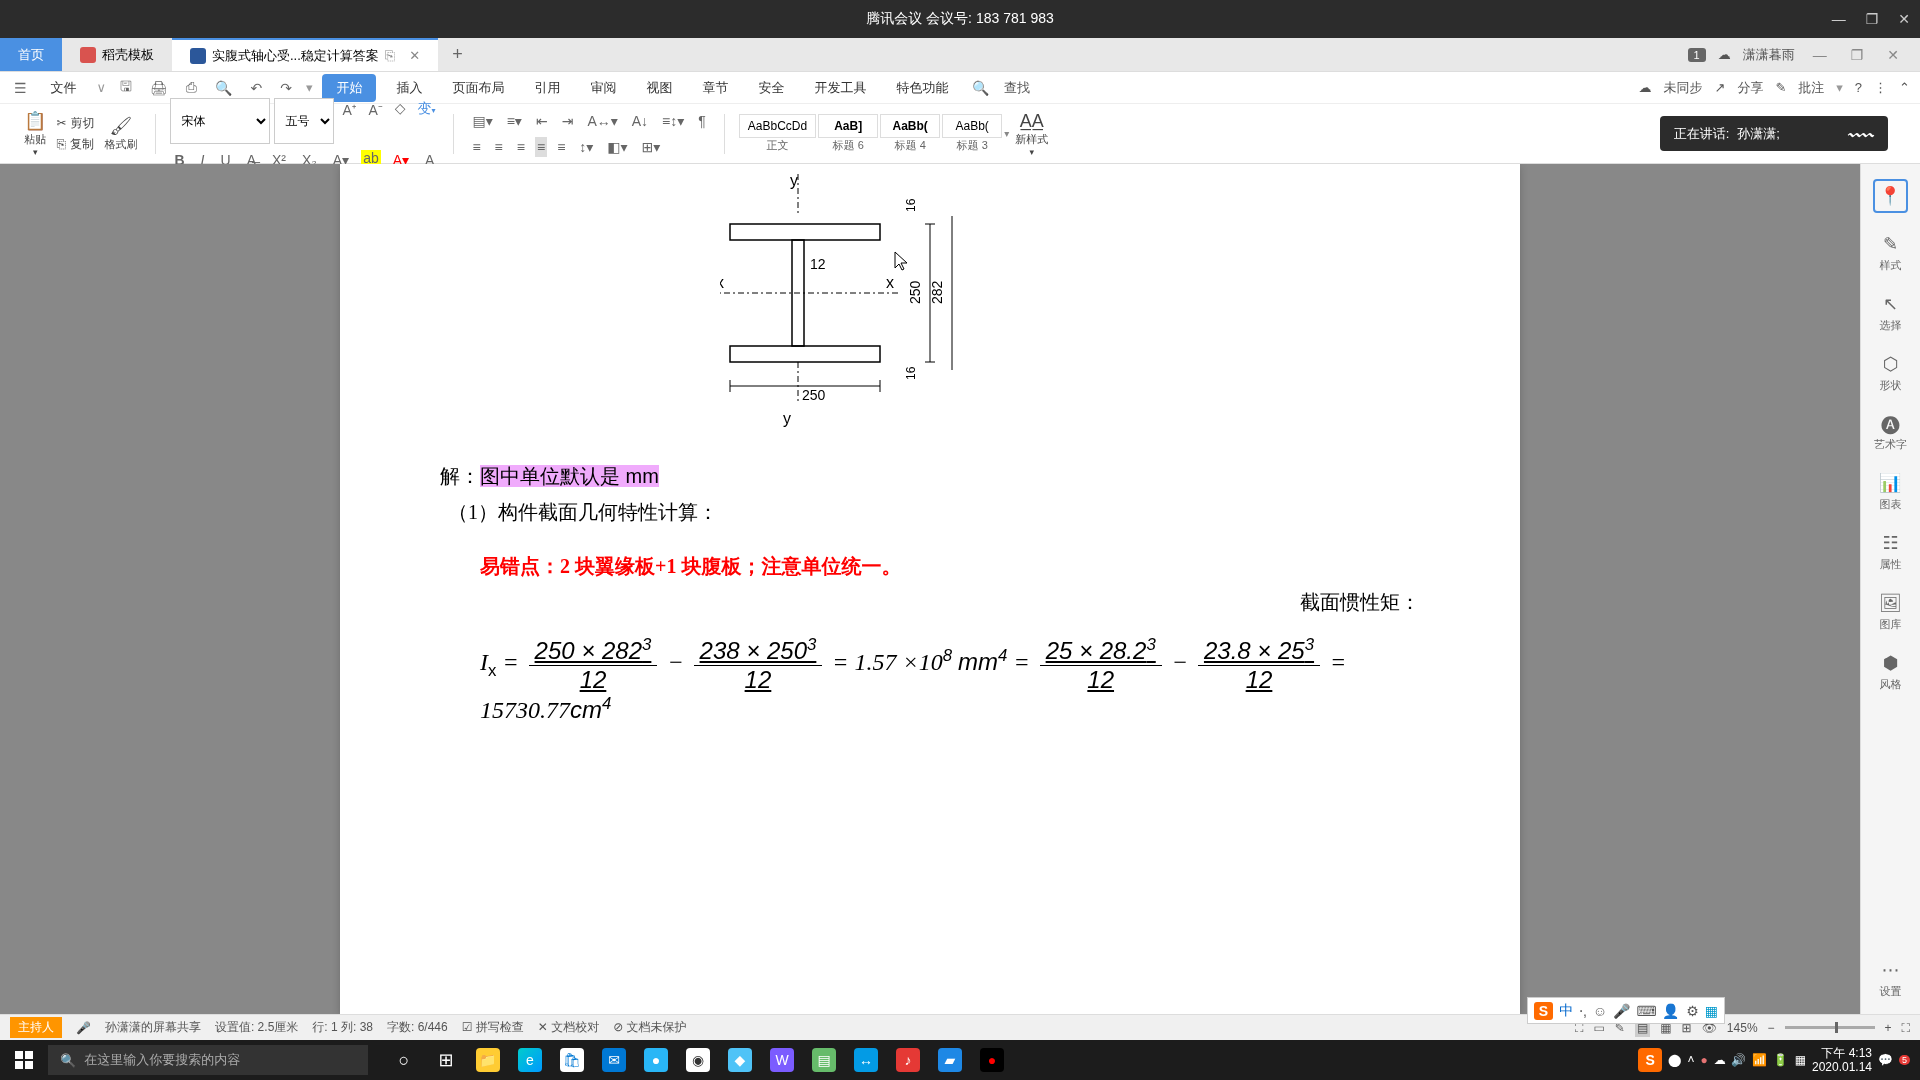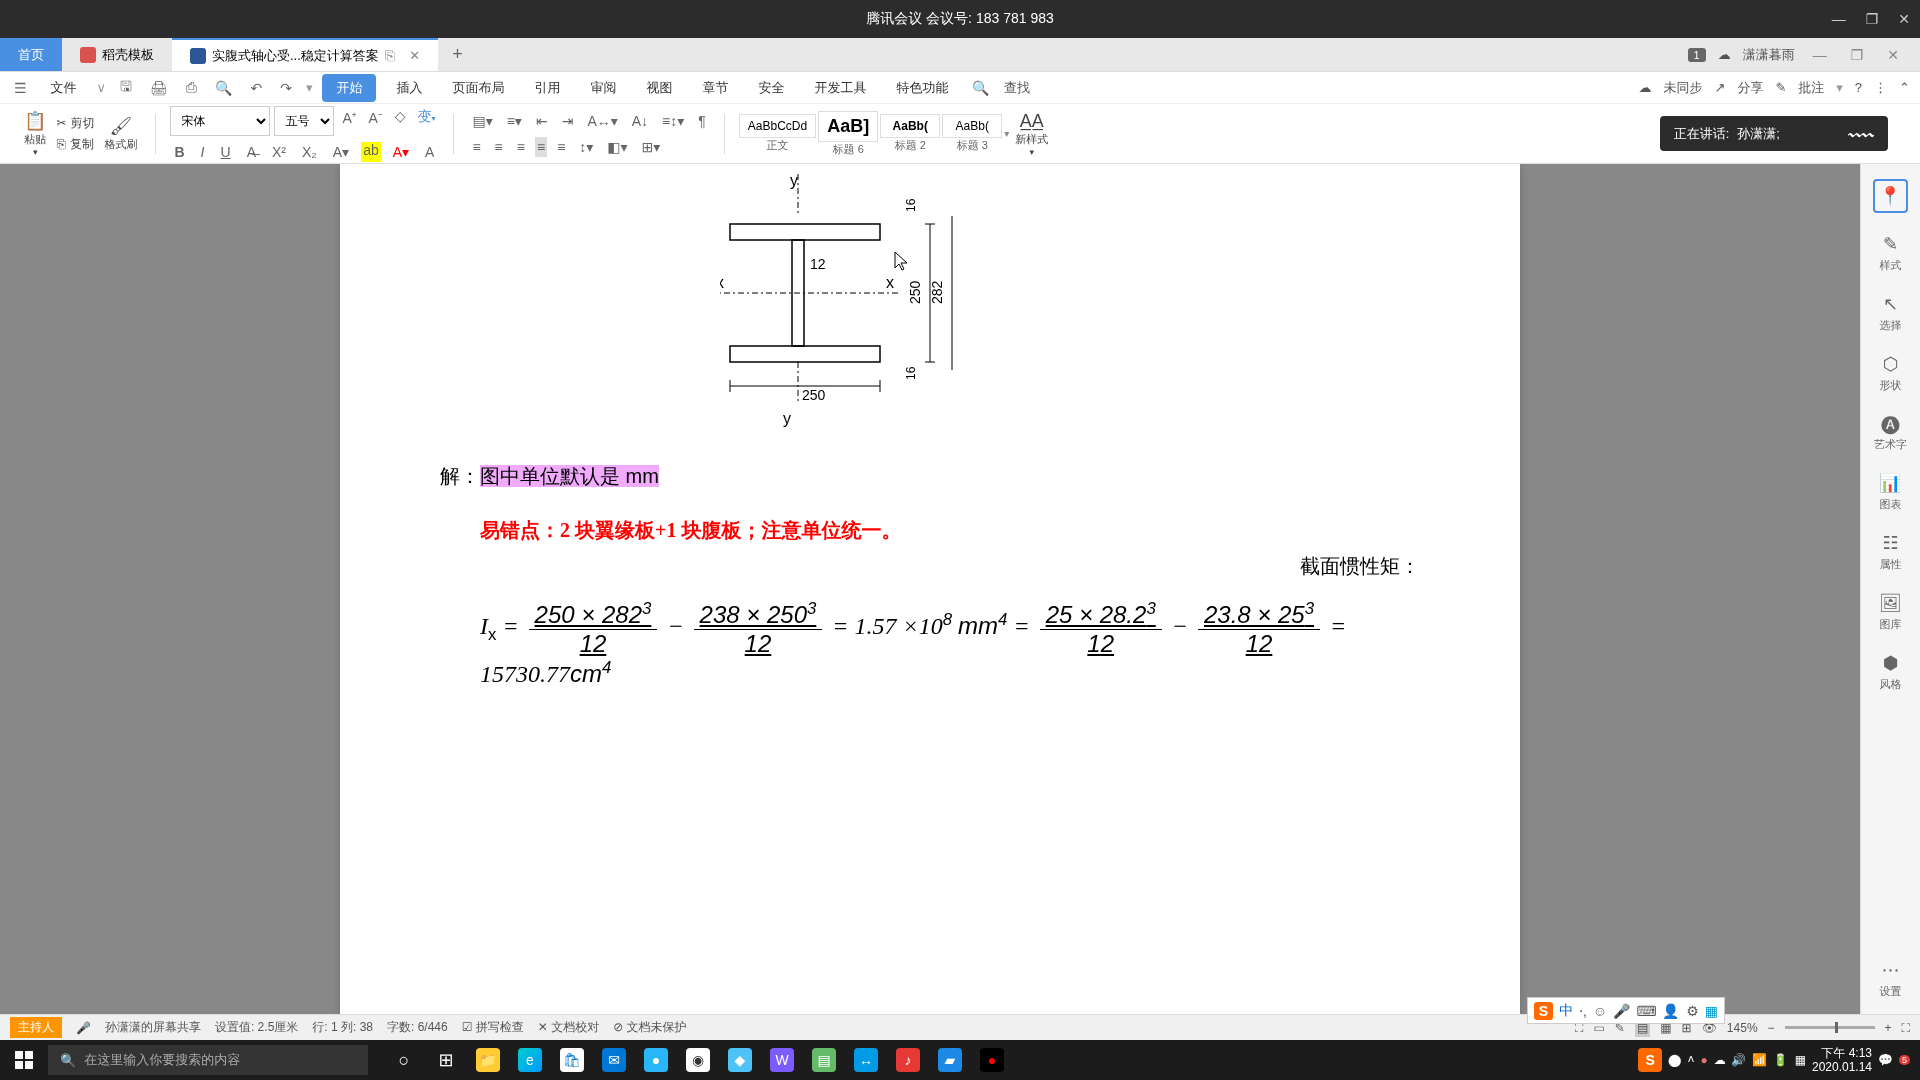--- a/index.html
+++ b/index.html
@@ -25,21 +25,21 @@
 .menu-item.start { background: #4a90e2; color: #fff; border-radius: 4px; padding: 5px 14px; }
 .menu-icon { color: #666; font-size: 14px; padding: 2px 4px; cursor: pointer; }
 .menu-right { margin-left: auto; display: flex; align-items: center; gap: 12px; color: #555; font-size: 13px; }
 .toolbar { height: 60px; display: flex; align-items: center; padding: 0 12px; gap: 6px; border-bottom: 1px solid #ddd; }
 .tool-section { display: flex; align-items: center; gap: 6px; padding: 0 8px; }
 .tool-sep { width: 1px; height: 40px; background: #ddd; }
 .tool-btn { display: flex; flex-direction: column; align-items: center; font-size: 11px; color: #444; cursor: pointer; padding: 2px 4px; }
 .tool-icon { font-size: 18px; }
 .tool-small { display: flex; align-items: center; gap: 4px; font-size: 12px; cursor: pointer; color: #444; }
 .tool-stack { display: flex; flex-direction: column; gap: 4px; }
-.font-select { border: 1px solid #ccc; padding: 6px 6px; font-size: 12px; background: #fff; }
+.font-select { border: 1px solid #ccc; padding: 14px 6px; font-size: 12px; background: #fff; }
 .style-btn { border: 1px solid #ddd; padding: 4px 8px; font-size: 12px; text-align: center; min-width: 60px; cursor: pointer; }
 .style-label { font-size: 11px; color: #666; text-align: center; }
 .speaking-bar { background: #2c2c2c; color: #fff; padding: 8px 14px; font-size: 13px; border-radius: 4px; margin-left: auto; display: flex; align-items: center; gap: 8px; margin-right: 20px; }
 .content-area { flex: 1; display: flex; overflow: hidden; }
 .doc-scroll { flex: 1; background: #888; overflow: auto; padding: 0 80px; }
 .page { background: #fff; width: 100%; max-width: 1180px; margin: 0 auto; padding: 10px 100px 60px; min-height: 100%; position: relative; box-shadow: 0 2px 8px rgba(0,0,0,0.2); }
 .side-panel { width: 60px; background: #f5f5f5; border-left: 1px solid #ddd; display: flex; flex-direction: column; align-items: center; padding-top: 15px; gap: 20px; }
 .side-item { display: flex; flex-direction: column; align-items: center; font-size: 11px; color: #666; cursor: pointer; gap: 3px; }
 .side-icon { font-size: 18px; }
 .diagram { margin-left: 280px; margin-bottom: 20px; }
@@ -207,26 +207,26 @@
         </div>
       </div>
     </div>
     <div class="tool-sep"></div>
     <div class="tool-section" style="gap:2px;">
       <div>
           <div class="style-btn">AaBbCcDd</div>
           <div class="style-label">正文</div>
         </div>
       <div>
-          <div class="style-btn" style="font-weight:bold;font-size:18px;">AaB]</div>
+          <div class="style-btn" style="font-weight:bold;font-size:12px;">AaB]</div>
           <div class="style-label">标题 6</div>
         </div>
       <div>
           <div class="style-btn" style="font-weight:bold;">AaBb(</div>
-          <div class="style-label">标题 2</div>
+          <div class="style-label">标题 4</div>
         </div>
       <div>
           <div class="style-btn">AaBb(</div>
           <div class="style-label">标题 3</div>
         </div>
       <span style="color:#888;font-size:10px;">▾</span>
       <div class="tool-btn">
           <span class="tool-icon">A̲A̲</span>
           <span>新样式</span>
           <span style="font-size:9px;">▾</span>
@@ -280,20 +280,21 @@
 
             <g transform="translate(175,78)">
                 <path d="M0 0 L0 16 L4 12 L7 18 L9 17 L6 11 L12 11 Z" fill="#fff" stroke="#000"></path>
               </g>
           </svg>
         </div>
 
         <div class="doc-text">
           <span>解：</span><span class="highlight">图中单位默认是 mm</span>
         </div>
+        <div class="doc-text" style="margin-left:8px;">（1）构件截面几何特性计算：</div>
         <div class="doc-text red-text" style="margin-left:40px;margin-top:18px;font-family:'KaiTi','SimSun',serif;">易错点：2 块翼缘板+1 块腹板；注意单位统一。</div>
         <div class="doc-text" style="margin-left:40px;text-align:right;">截面惯性矩：</div>
         <div class="formula" style="margin-top:15px;">
           I<span class="sub">x</span> =
           <span class="frac"><span class="num">250 × 282<span class="sup">3</span></span><span class="den">12</span></span>
           −
           <span class="frac"><span class="num">238 × 250<span class="sup">3</span></span><span class="den">12</span></span>
           = 1.57 ×10<span class="sup">8</span> <span>mm</span><span class="sup">4</span> =
           <span class="frac"><span class="num">25 × 28.2<span class="sup">3</span></span><span class="den">12</span></span>
           −

